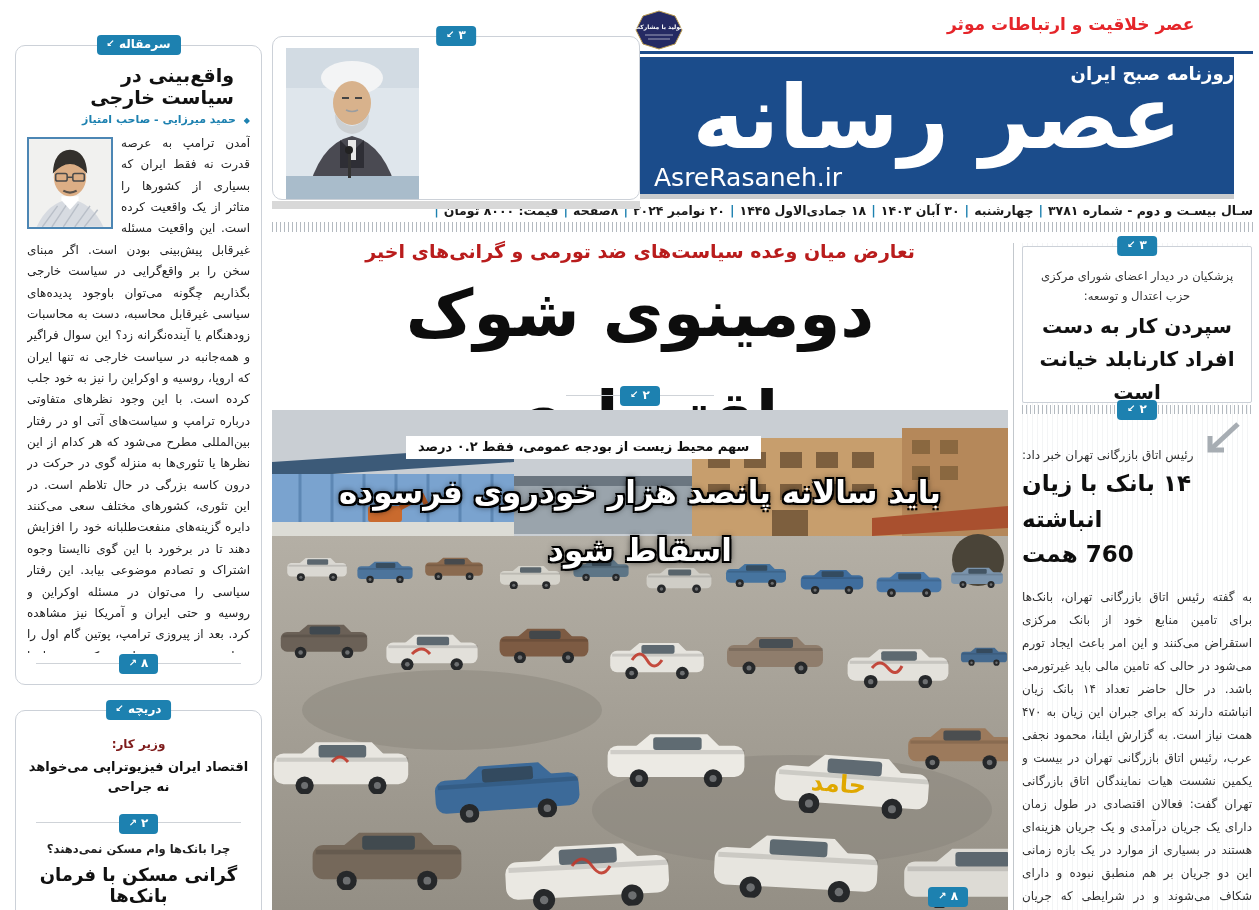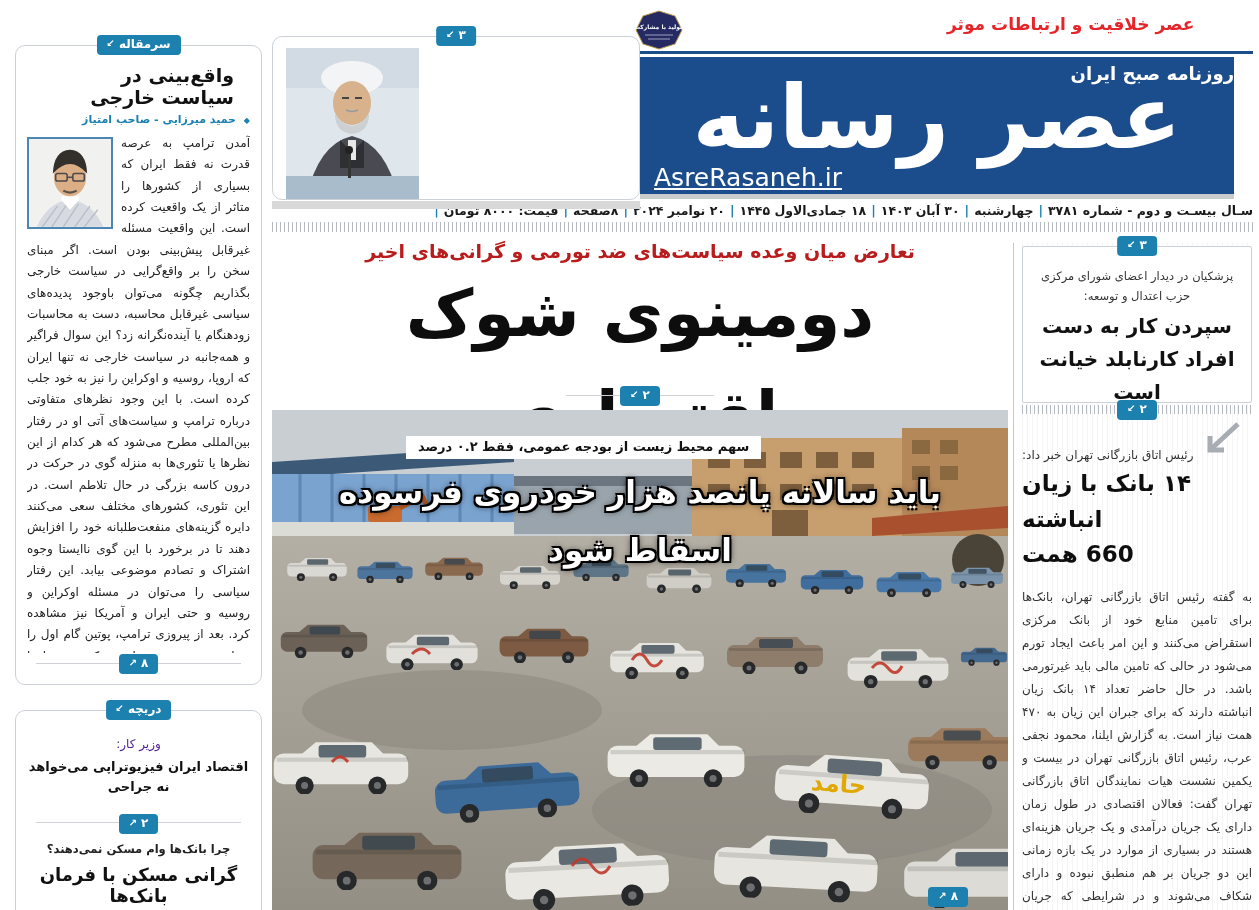--- a/index.html
+++ b/index.html
@@ -20,21 +20,21 @@
   .headline { color:#111; font-weight:bold; }
 
   
   .slogan { position:absolute; top:14px; right:12px; width:300px; text-align:left; color:#e5252a;
             font-size:17px; font-weight:bold; direction:rtl; }
   .emblem { position:absolute; left:635px; top:10px; width:48px; height:40px; }
   .mast-line { position:absolute; left:640px; top:51px; width:613px; height:3px; background:#1b4c8b; }
   .mast-box { position:absolute; left:640px; top:57px; width:594px; height:137px; background:#1b4c8b; color:#fff; }
   .mast-tagline { text-align:right; font-weight:bold; font-size:18px; letter-spacing:1px; padding-top:6px; }
   .mast-title { text-align:center; font-weight:bold; font-size:88px; line-height:0.92; margin-top:-6px; letter-spacing:-2px; }
-  .mast-url { position:absolute; left:14px; bottom:2px; font-size:25px; direction:ltr; color:#fff;text-decoration:underline; }
+  .mast-url { position:absolute; left:14px; bottom:2px; font-size:25px; direction:ltr; color:#fff; }
   .mast-gray { position:absolute; left:640px; top:194px; width:594px; height:5px; background:#c9cbcd; }
   .dateline { position:absolute; left:640px; top:203px; width:613px; font-size:12.5px; font-weight:bold;
               color:#1a1a1a; white-space:nowrap; text-align:right; }
   .dateline .dl-sep { color:#1d81b0; margin:0 5px; font-weight:bold; }
   .hatch-top { position:absolute; left:272px; top:222px; width:981px; height:10px; }
 
   
   .jud-box { position:absolute; left:272px; top:36px; width:368px; height:164px; }
   .jud-badge { position:absolute; top:-11px; left:50%; transform:translateX(-50%); }
   .jud-photo { position:absolute; left:13px; top:11px; width:133px; height:151px; overflow:hidden; }
@@ -49,21 +49,21 @@
   .ed-headline { font-size:19px; text-align:right; margin:2px 16px 5px; letter-spacing:-0.4px; }
   .ed-byline { color:#1d81b0; font-size:11px; font-weight:bold; text-align:right; margin-bottom:7px; }
   .ed-byline .dia { font-size:8px; margin-left:4px; }
   .ed-body { font-size:12px; line-height:1.78; text-align:justify; color:#232323; height:520px; overflow:hidden; }
   .ed-photo { float:left; width:86px; height:92px; margin:4px 8px 3px 0; border:2px solid #4c86b4; }
   .ed-foot { bottom:10px; left:0; width:100%; }
 
   
   .dar-box { position:absolute; left:15px; top:710px; width:247px; height:215px; padding-top:20px; text-align:center; }
   .dar-badge { position:absolute; top:-11px; left:50%; transform:translateX(-50%); }
-  .dar-kicker { font-size:12px; font-weight:normal; color:#4c1d95; margin-top:6px; }
+  .dar-kicker { font-size:12px; font-weight:bold; color:#7f1d1d; margin-top:6px; }
   .dar-headline1 { font-size:13px; line-height:1.55; margin:6px 10px 15px; }
   .dar-mid { position:relative; height:20px; margin:2px 0 10px; }
   .dar-kicker2 { font-size:11.5px; font-weight:bold; color:#222; }
   .dar-headline2 { font-size:18px; margin:8px 8px 12px; }
 
   
   .lead-kicker { position:absolute; left:272px; top:240px; width:736px; text-align:center;
                  font-size:19px; font-weight:bold; color:#b91c1c; }
   .lead-headline { position:absolute; left:272px; top:263px; width:736px; text-align:center;
                    font-size:66px; font-weight:bold; color:#0d0d0d; letter-spacing:-2px; line-height:1.55; }
@@ -338,18 +338,18 @@
   </div>
 
   <div class="banks">
     <svg class="banks-arrow" width="50" height="42" viewBox="0 0 50 42">
       <path d="M42 6 L14 32" stroke="#a7adb3" stroke-width="5" fill="none"></path>
       <path d="M14 18 V32 H28" stroke="#a7adb3" stroke-width="5" fill="none"></path>
     </svg>
     <div class="banks-kicker kicker">رئیس اتاق بازرگانی تهران خبر داد:</div>
     <div class="banks-headline">
       <div>۱۴ بانک با زیان انباشته</div>
-      <div>660 همت</div>
+      <div>760 همت</div>
     </div>
     <div class="banks-body">به گفته رئیس اتاق بازرگانی تهران، بانک‌ها برای تامین منابع خود از بانک مرکزی استقراض می‌کنند و این امر باعث ایجاد تورم می‌شود در حالی که تامین مالی باید غیرتورمی باشد. در حال حاضر تعداد ۱۴ بانک زیان انباشته دارند که برای جبران این زیان به ۴۷۰ همت نیاز است. به گزارش ایلنا، محمود نجفی عرب، رئیس اتاق بازرگانی تهران در بیست و یکمین نشست هیات نمایندگان اتاق بازرگانی تهران گفت: فعالان اقتصادی در طول زمان دارای یک جریان درآمدی و یک جریان هزینه‌ای هستند در بسیاری از موارد در یک بازه زمانی این دو جریان بر هم منطبق نبوده و دارای شکاف می‌شوند و در شرایطی که جریان درآمدی هزینه‌ها را پوشش ندهد لازم است این شکاف پر شود تا بنگاه‌های اقتصادی بتوانند به فعالیت خود ادامه دهند. وی افزود: برابر اعلام سازمان برنامه و بودجه برای رسیدن به رشد هشت درصدی در اقتصاد که هدف برنامه‌های سالیانه هم هست نیازمند به ۲۰۰ میلیارد دلار سرمایه‌گذاری جدید برای هر سال در کشور هستیم متاسفانه تامین این منابع در شرایط کنونی برای کشور میسر نیست.</div>
   </div>
 
 </div>
 
 </body></html>

